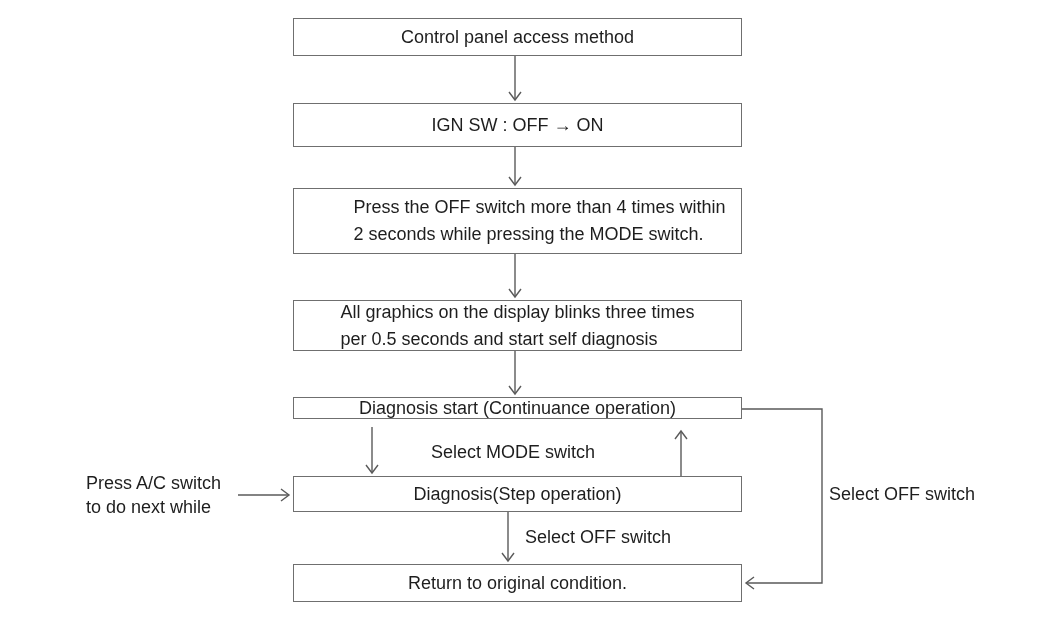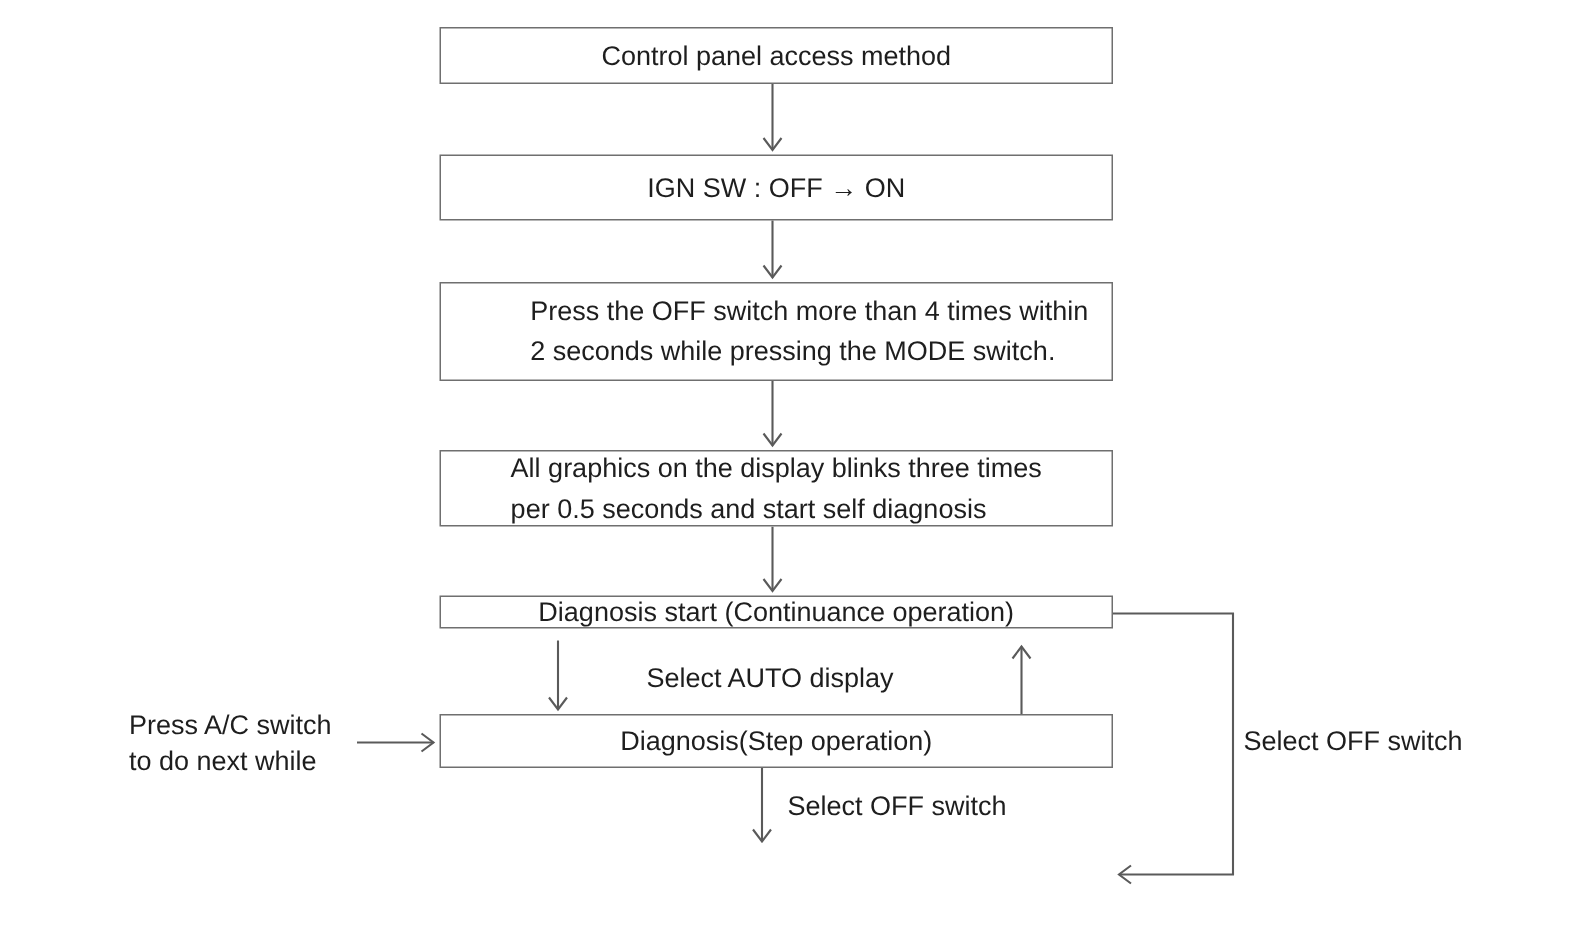--- a/index.html
+++ b/index.html
@@ -109,22 +109,25 @@
   </div>
 
   <div class="node n4">
     <span>Diagnosis start (Continuance operation)</span>
   </div>
 
   <div class="node n5">
     <span>Diagnosis(Step operation)</span>
   </div>
 
+  <div class="node n6">
+    <span>Return to original condition.</span>
+  </div>
 
-  <div class="edge-label lbl-select-auto">Select AUTO display</div>
+  <div class="edge-label lbl-select-auto">Select MODE switch</div>
 
   <div class="edge-label lbl-select-off-step">Select OFF switch</div>
 
   <div class="edge-label lbl-select-off-return">Select OFF switch</div>
 
   <div class="edge-label multiline lbl-press-ac">
     <div>Press A/C switch</div>
     <div>to do next while</div>
   </div>
 

